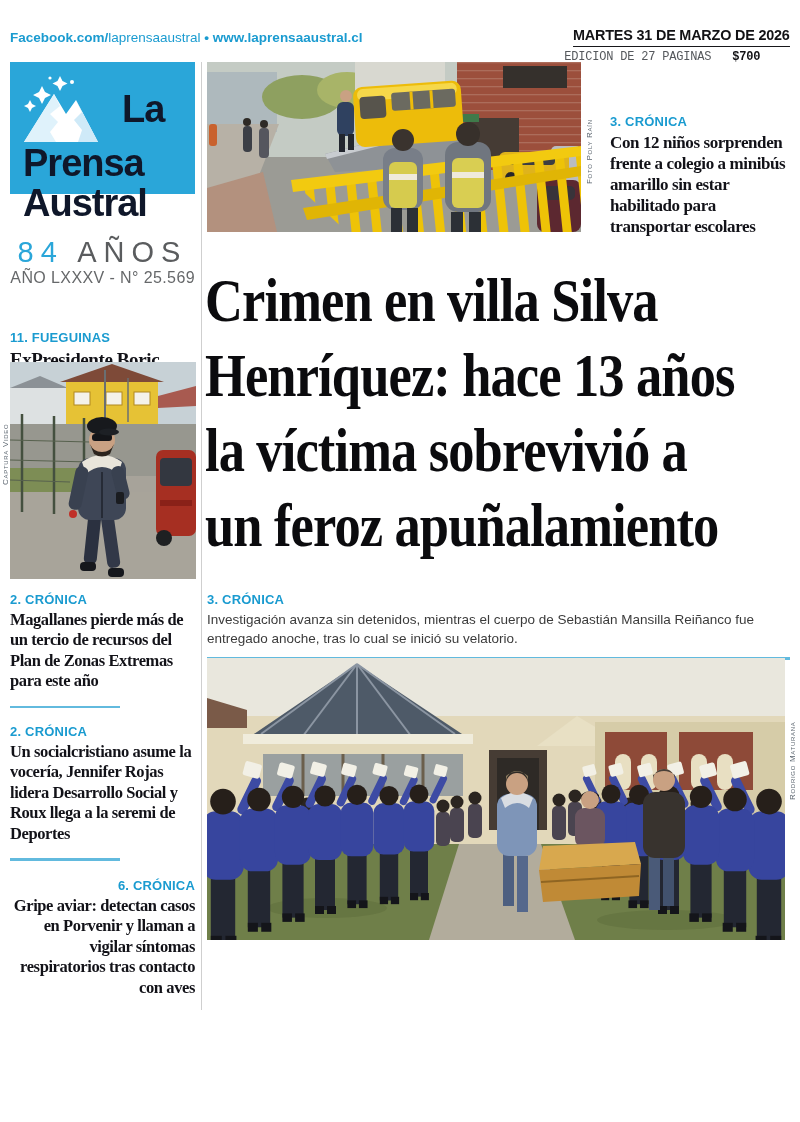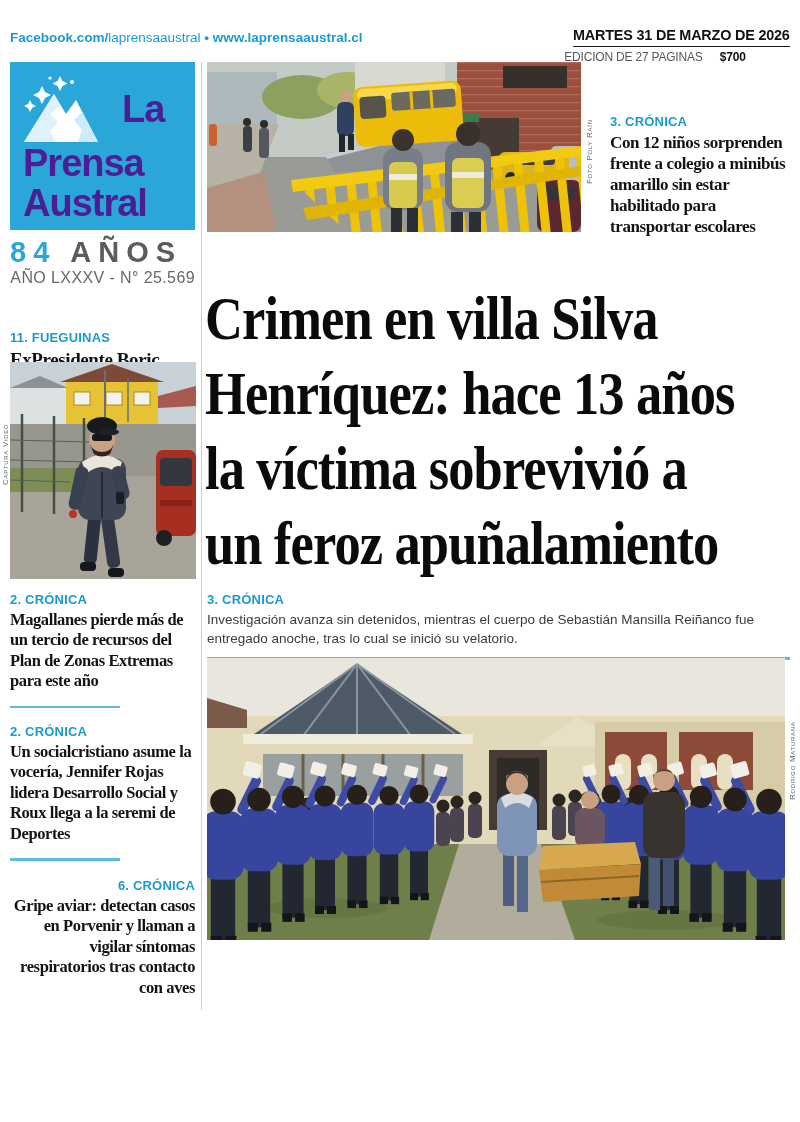--- a/index.html
+++ b/index.html
@@ -5,28 +5,28 @@
   html,body{margin:0;padding:0;background:#e9e9e9;}
   #page{position:relative;width:800px;height:1122px;background:#ffffff;overflow:hidden;
         font-family:"Liberation Sans",sans-serif;}
   .abs{position:absolute;}
   
   .fbline{left:10px;top:30px;font-size:13.5px;color:#1a9bd0;font-weight:700;letter-spacing:0;}
   .fbline .lt{font-weight:400;}
   .dateblock{right:10px;top:26px;text-align:left;}
   .date{font-weight:700;font-size:15px;color:#121215;letter-spacing:-0.2px;
         border-bottom:1.5px solid #17171a;padding-bottom:3px;transform:scaleX(0.96);transform-origin:100% 50%;}
-  .edrow{margin-top:3px;font-size:12px;color:#55585c;letter-spacing:-0.2px;}
+  .edrow{margin-top:3px;font-size:12px;color:#55585c;letter-spacing:-0.2px;font-family:Liberation Mono, monospace;}
   .edrow .price{font-weight:700;color:#121215;margin-left:14px;}
   
-  .logobox{left:10px;top:62px;width:185px;height:168px;background:#2aa6d9;color:#4c1d95;}
+  .logobox{left:10px;top:62px;width:185px;height:132px;background:#2aa6d9;color:#0f172a;}
   .logoLa{position:absolute;left:112px;top:26px;font-size:38px;font-weight:700;letter-spacing:-1px;}
   .logoPrensa{position:absolute;left:13px;top:80px;font-size:38px;font-weight:700;letter-spacing:-1px;}
   .logoAustral{position:absolute;left:13px;top:120px;font-size:38px;font-weight:700;letter-spacing:-1px;}
-  .years{left:10px;top:236px;width:185px;font-size:29px;font-weight:700;letter-spacing:7px;color:#5a5c5e;white-space:nowrap;}
+  .years{left:10px;top:236px;width:185px;text-align:center;font-size:29px;font-weight:400;letter-spacing:7px;color:#5a5c5e;white-space:nowrap;}
   .years .num{color:#2aa6d9;}
   .volume{left:10px;top:269px;width:185px;text-align:right;font-size:16px;color:#66686a;letter-spacing:0.4px;}
   
   .vrule{left:201px;top:62px;width:1px;height:948px;background:#cfcfcf;}
   .bluebar{height:2.5px;background:#62bade;}
   
   .kick{font-weight:700;font-size:13px;color:#1a9bd0;letter-spacing:0.2px;margin:0 0 3px 0;}
   .h-side{font-family:"Liberation Serif",serif;font-weight:700;font-size:16.5px;line-height:1.24;
           letter-spacing:-0.4px;color:#121218;margin:0;}
   .h-side.lg{font-size:19px;}
@@ -157,21 +157,21 @@
         <rect x="262" y="150" width="12" height="20" fill="#2c3036"></rect>
     </g>
   </svg>
   <div class="abs vcred" style="left:585px;top:64px;height:120px;">Foto Poly Raín</div>
 
   <div class="abs" style="left:610px;top:114px;width:183px;">
     <p class="kick">3. CRÓNICA</p>
     <p class="h-side" style="font-size:17px;">Con 12 niños sorprenden frente a colegio a minibús amarillo sin estar habilitado para transportar escolares</p>
   </div>
 
-  <div class="abs" style="left:205px;top:263px;width:592px;margin-top:18px;">
+  <div class="abs" style="left:205px;top:263px;width:592px;">
     <div class="mainline">Crimen en villa Silva</div>
     <div class="mainline">Henríquez: hace 13 años</div>
     <div class="mainline">la víctima sobrevivió a</div>
     <div class="mainline">un feroz apuñalamiento</div>
   </div>
 
   <div class="abs" style="left:10px;top:290px;width:170px;margin-top:40px;">
     <p class="kick">11. FUEGUINAS</p>
     <p class="h-side lg">ExPresidente Boric pasó por Porvenir</p>
   </div>

